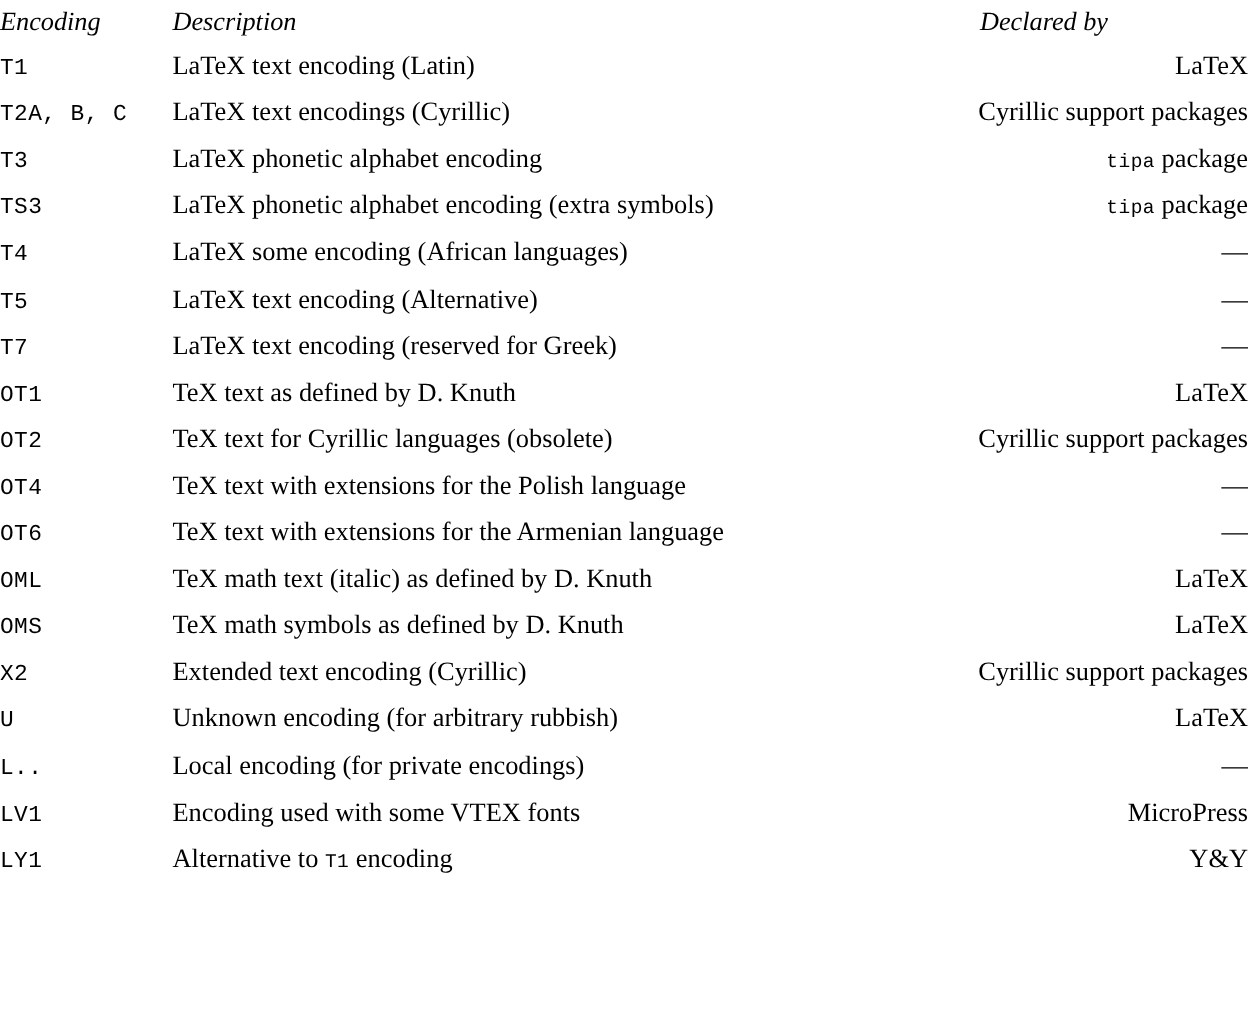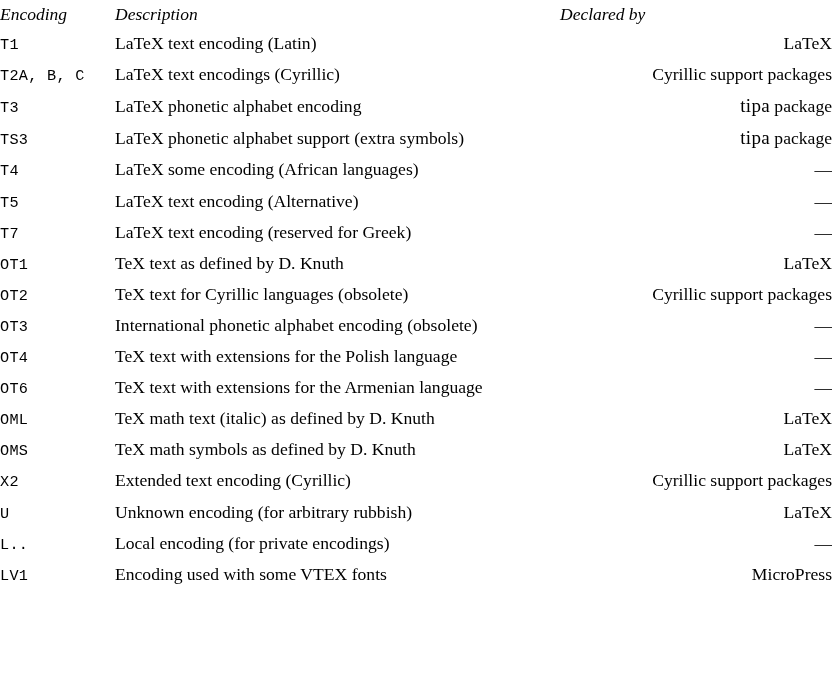--- a/index.html
+++ b/index.html
@@ -50,21 +50,21 @@
   
   thead th {
     font-style: italic;
     font-family: "Liberation Serif", "DejaVu Serif", serif;
     font-size: 17.5px;
     height: 34px;
     line-height: 34px;
   }
   th.h-encoding  { text-align: left;  padding-left: 13px; }
   th.h-desc      { text-align: left;  padding-left: 15px; }
-  th.h-declared  { text-align: left; padding-right: 12px; }
+  th.h-declared  { text-align: center; padding-right: 12px; }
 
   
   td.cell-encoding {
     text-align: left;
     padding-left: 13px;
     font-family: "Liberation Mono", "DejaVu Sans Mono", monospace;
     font-size: 15.2px;
     letter-spacing: 0.3px;
   }
   td.cell-desc {
@@ -75,22 +75,22 @@
   }
   td.cell-declared {
     text-align: right;
     padding-right: 12px;
     font-family: "Liberation Serif", "DejaVu Serif", serif;
     font-size: 17.6px;
   }
 
   
   .tt {
-    font-family: Liberation Serif, serif;
-    font-size: 19px;
+    font-family: Liberation Mono, monospace;
+    font-size: 13px;
     letter-spacing: 0.3px;
   }
 
   .dash {
     font-family: "Liberation Serif", "DejaVu Serif", serif;
     font-size: 17.6px;
   }
 </style>
 </head>
 <body>
@@ -120,21 +120,21 @@
           <td class="cell-desc">LaTeX text encodings (Cyrillic)</td>
           <td class="cell-declared">Cyrillic support packages</td>
         </tr>
         <tr>
           <td class="cell-encoding">T3</td>
           <td class="cell-desc">LaTeX phonetic alphabet encoding</td>
           <td class="cell-declared"><span class="tt">tipa</span><span> package</span></td>
         </tr>
         <tr>
           <td class="cell-encoding">TS3</td>
-          <td class="cell-desc">LaTeX phonetic alphabet support (extra symbols)</td>
+          <td class="cell-desc">LaTeX phonetic alphabet encoding (extra symbols)</td>
           <td class="cell-declared"><span class="tt">tipa</span><span> package</span></td>
         </tr>
         <tr>
           <td class="cell-encoding">T4</td>
           <td class="cell-desc">LaTeX some encoding (African languages)</td>
           <td class="cell-declared"><span class="dash">—</span></td>
         </tr>
         <tr>
           <td class="cell-encoding">T5</td>
           <td class="cell-desc">LaTeX text encoding (Alternative)</td>
@@ -149,25 +149,20 @@
           <td class="cell-encoding">OT1</td>
           <td class="cell-desc">TeX text as defined by D. Knuth</td>
           <td class="cell-declared">LaTeX</td>
         </tr>
         <tr>
           <td class="cell-encoding">OT2</td>
           <td class="cell-desc">TeX text for Cyrillic languages (obsolete)</td>
           <td class="cell-declared">Cyrillic support packages</td>
         </tr>
         <tr>
-          <td class="cell-encoding">OT3</td>
-          <td class="cell-desc">International phonetic alphabet encoding (obsolete)</td>
-          <td class="cell-declared"><span class="dash">—</span></td>
-        </tr>
-        <tr>
           <td class="cell-encoding">OT4</td>
           <td class="cell-desc">TeX text with extensions for the Polish language</td>
           <td class="cell-declared"><span class="dash">—</span></td>
         </tr>
         <tr>
           <td class="cell-encoding">OT6</td>
           <td class="cell-desc">TeX text with extensions for the Armenian language</td>
           <td class="cell-declared"><span class="dash">—</span></td>
         </tr>
         <tr>
@@ -193,15 +188,20 @@
         <tr>
           <td class="cell-encoding">L..</td>
           <td class="cell-desc">Local encoding (for private encodings)</td>
           <td class="cell-declared"><span class="dash">—</span></td>
         </tr>
         <tr>
           <td class="cell-encoding">LV1</td>
           <td class="cell-desc">Encoding used with some VTEX fonts</td>
           <td class="cell-declared">MicroPress</td>
         </tr>
+        <tr>
+          <td class="cell-encoding">LY1</td>
+          <td class="cell-desc"><span>Alternative to </span><span class="tt">T1</span><span> encoding</span></td>
+          <td class="cell-declared">Y&amp;Y</td>
+        </tr>
       </tbody>
   </table>
 </div>
 
 </body></html>

